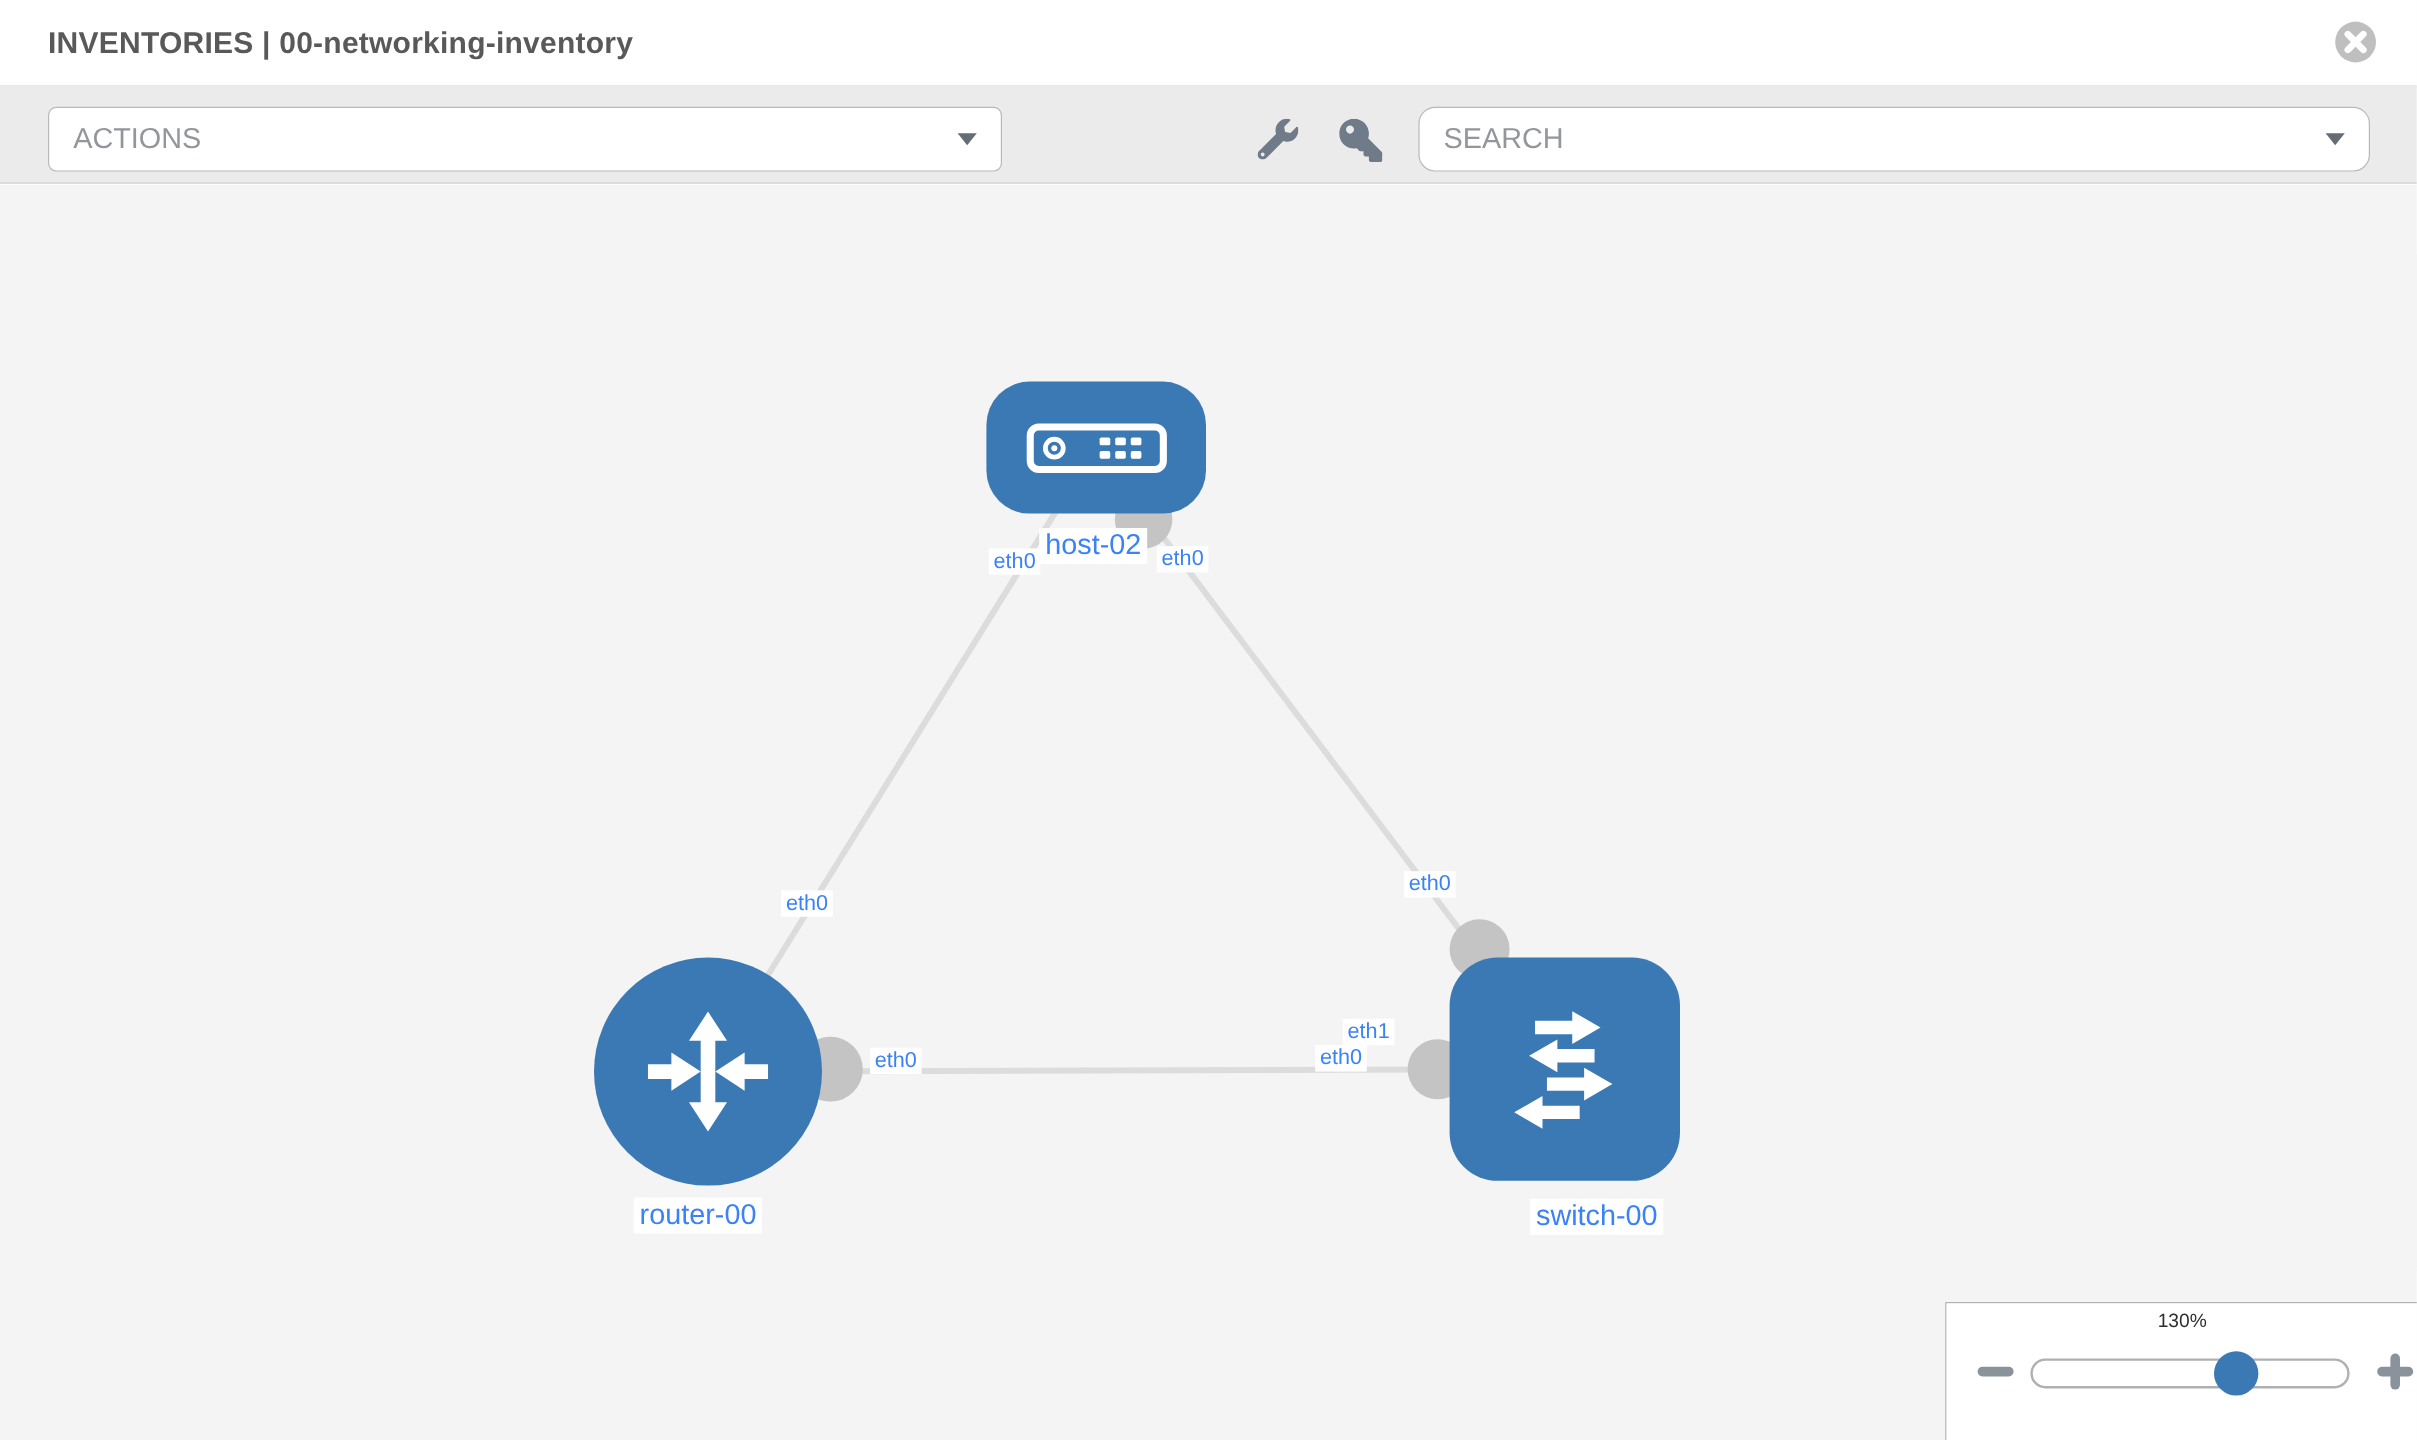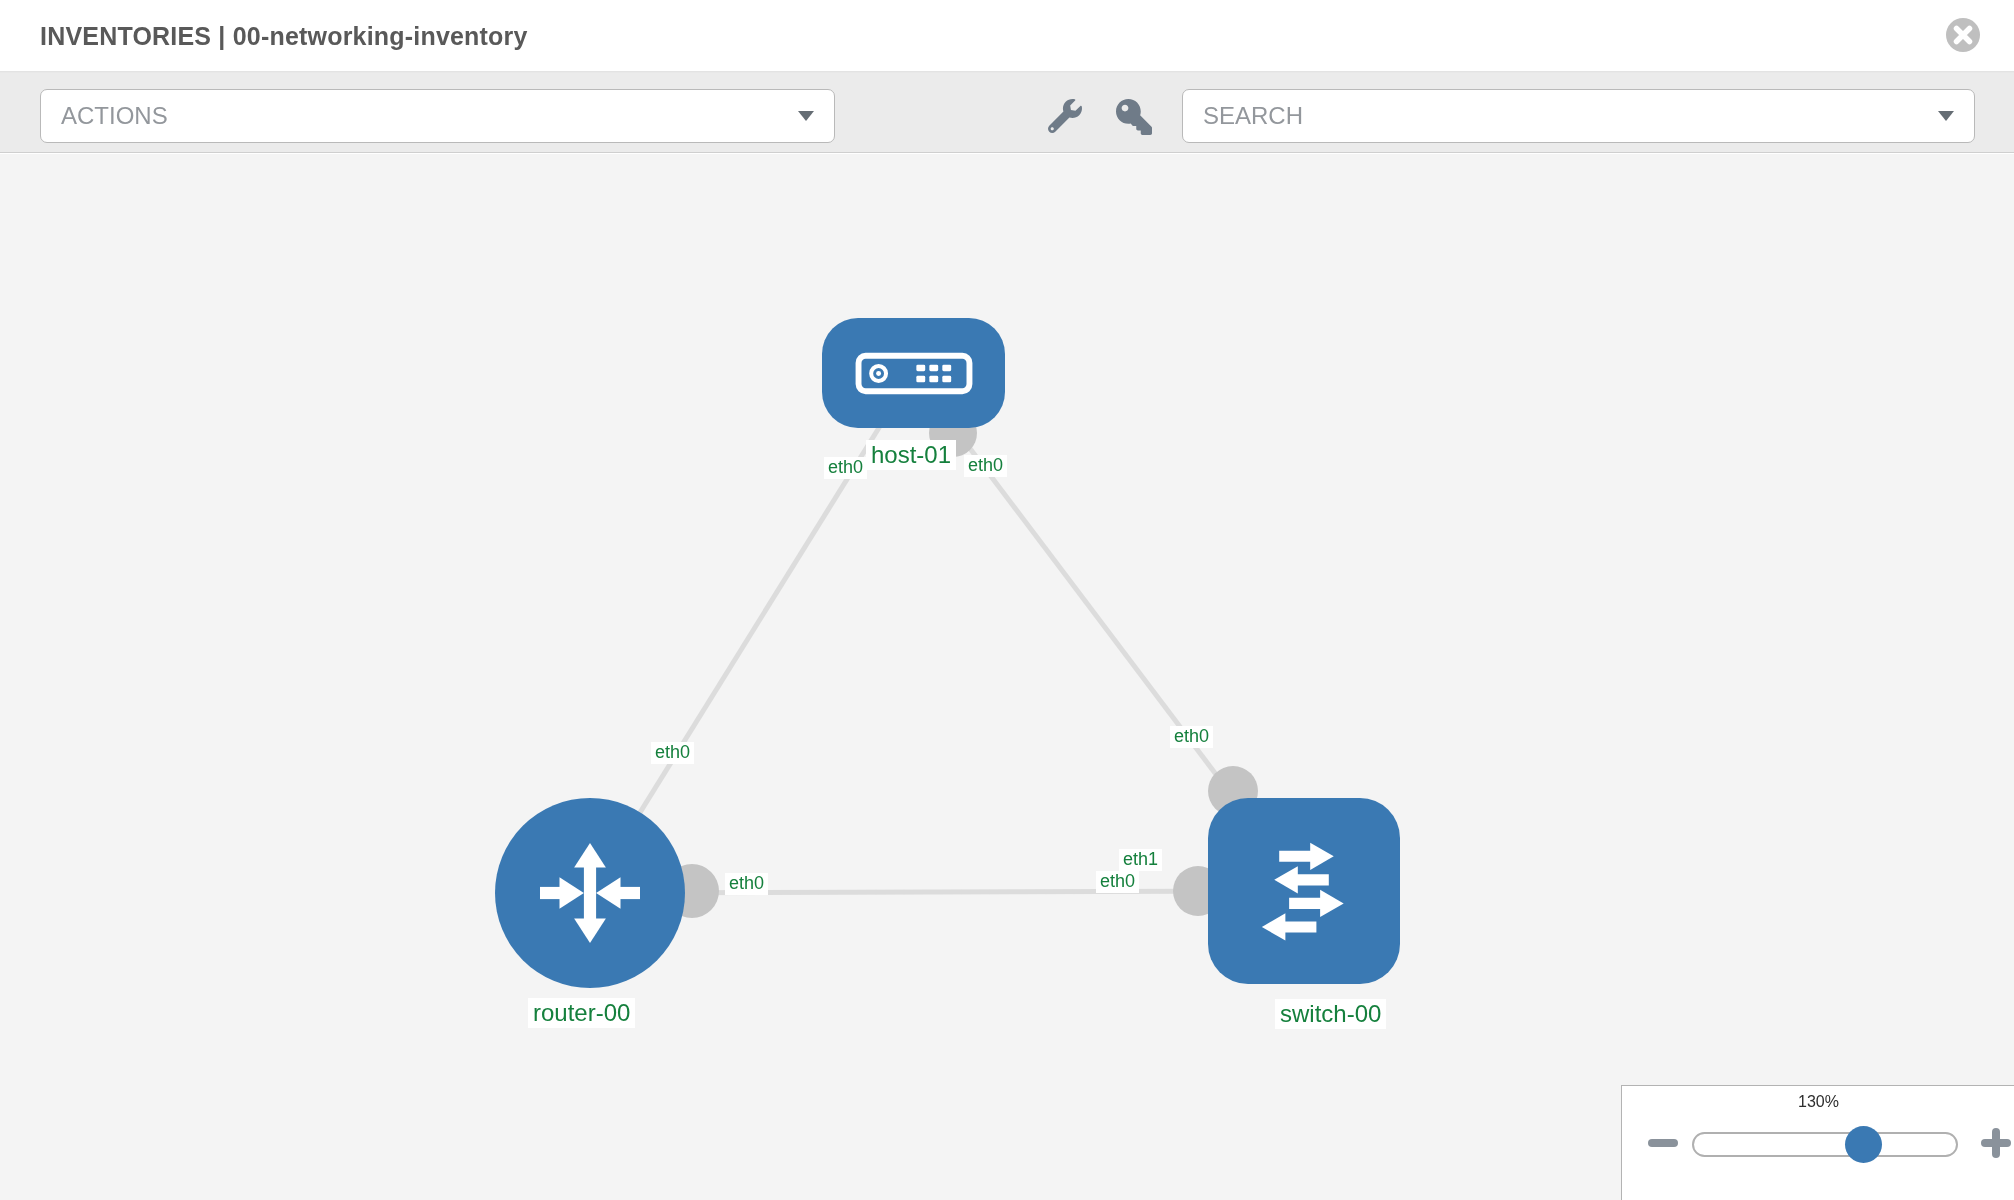--- a/index.html
+++ b/index.html
@@ -31,39 +31,39 @@
     background: #fff; border: 1.5px solid #b9b9b9; border-radius: 7px;
     display: flex; align-items: center; padding: 12px 20px;
   }
   .select-box .select-label { font-size: 24px; color: #93979c; flex: 1; }
   .caret {
     width: 0; height: 0; margin-left: 12px;
     border-left: 8px solid transparent; border-right: 8px solid transparent;
     border-top: 10px solid #656d74;
   }
   .actions-box { left: 40px; width: 795px; }
-  .search-box  { left: 1182px; width: 793px; }
+  .search-box  { left: 1182px; width: 793px; border-radius: 14px; }
   .tool-icon { position: absolute; top: 26px; cursor: pointer; }
   .tool-icon.wrench { left: 1048px; }
   .tool-icon.key    { left: 1116px; }
 
   
   .canvas {
     position: absolute; left: 0; top: 154px; width: 2014px; height: 1046px;
     background: #f4f4f4;
   }
   .links-svg { position: absolute; left: 0; top: 0; width: 2014px; height: 1046px; z-index: 1; }
 
   .node { position: absolute; z-index: 2; background: #3a79b3; display: flex; align-items: center; justify-content: center; cursor: pointer; }
   .node-host   { left: 822px; top: 164px; width: 183px; height: 110px; border-radius: 36px; }
   .node-router { left: 495px; top: 644px; width: 190px; height: 190px; border-radius: 50%; }
   .node-switch { left: 1208px; top: 644px; width: 192px; height: 186px; border-radius: 40px; }
 
   .graph-label {
-    position: absolute; z-index: 3; background: #ffffff; color: #15803d;
+    position: absolute; z-index: 3; background: #ffffff; color: #3b82f6;
     font-size: 24px; padding: 2px 5px; white-space: nowrap; line-height: 1.1;
   }
   .port-label { font-size: 18px; padding: 1px 4px; }
 
   
   .zoom-panel {
     position: absolute; left: 1621px; top: 1085px; width: 400px; height: 130px;
     background: #ffffff; border: 1px solid #b3b3b3; z-index: 10;
   }
   .zoom-level {
@@ -173,21 +173,21 @@
         <line x1="70" y1="41" x2="43" y2="41" stroke-width="9"></line>
         <polygon points="26,41 45,30 45,52" stroke-width="0"></polygon>
         <line x1="38" y1="60" x2="65" y2="60" stroke-width="9"></line>
         <polygon points="82,60 63,49 63,71" stroke-width="0"></polygon>
         <line x1="60" y1="79" x2="33" y2="79" stroke-width="9"></line>
         <polygon points="16,79 35,68 35,90" stroke-width="0"></polygon>
       </g>
     </svg>
   </div>
 
-  <span class="graph-label" style="left:866px; top:286px;">host-01</span>
+  <span class="graph-label" style="left:866px; top:286px;">host-02</span>
   <span class="graph-label" style="left:528px; top:844px;">router-00</span>
   <span class="graph-label" style="left:1243px; top:845px;margin-left:32px;">switch-00</span>
 
   <span class="graph-label port-label" style="left:824px;  top:303px;">eth0</span>
   <span class="graph-label port-label" style="left:964px;  top:301px;">eth0</span>
   <span class="graph-label port-label" style="left:651px;  top:588px;">eth0</span>
   <span class="graph-label port-label" style="left:1170px; top:572px;">eth0</span>
   <span class="graph-label port-label" style="left:725px;  top:719px;">eth0</span>
   <span class="graph-label port-label" style="left:1096px; top:717px;">eth0</span>
   <span class="graph-label port-label" style="left:1119px; top:695px;">eth1</span>

